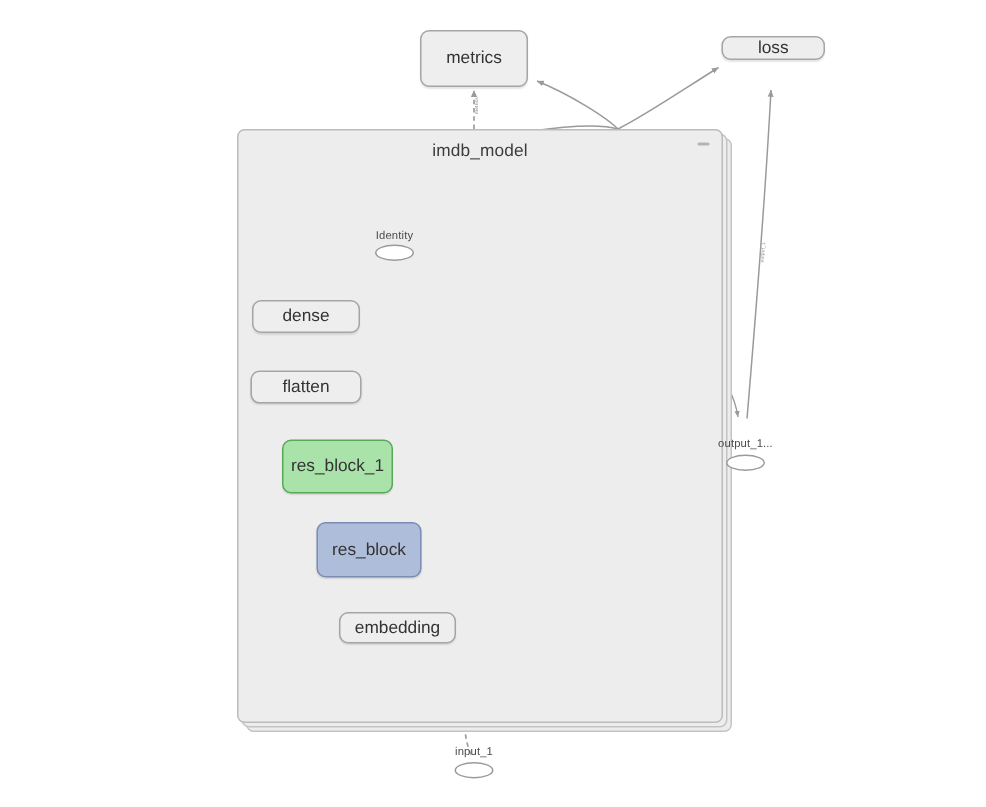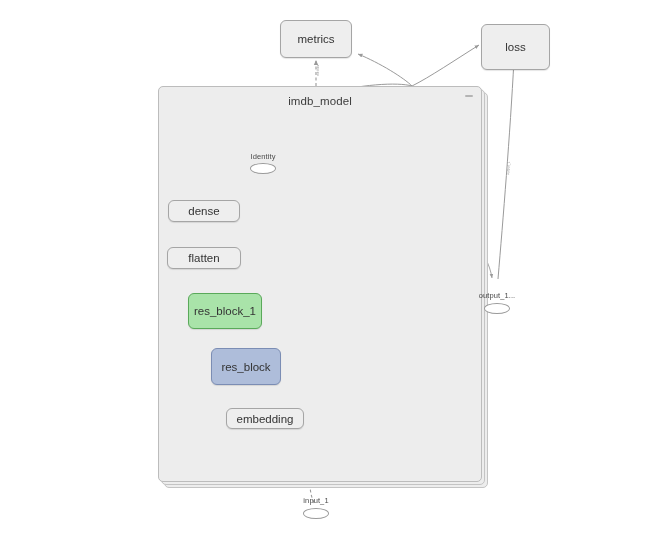--- a/index.html
+++ b/index.html
@@ -236,21 +236,21 @@
 
     <div class="group-box" style="left:158px;top:86px;width:324px;height:396px;">
       <div class="group-title">imdb_model</div>
       <div class="group-collapse"></div>
     </div>
 
     <div class="node plain" style="left:280px;top:20px;width:72px;height:38px;">
       <span>metrics</span>
     </div>
 
-    <div class="node plain" style="left:481px;top:24px;width:69px;height:46px;">
+    <div class="node plain" style="left:481px;top:24px;width:69px;height:16px;">
       <span>loss</span>
     </div>
 
     <div class="node plain" style="left:168px;top:200px;width:72px;height:22px;">
       <span>dense</span>
     </div>
 
     <div class="node plain" style="left:167px;top:247px;width:74px;height:22px;">
       <span>flatten</span>
     </div>

